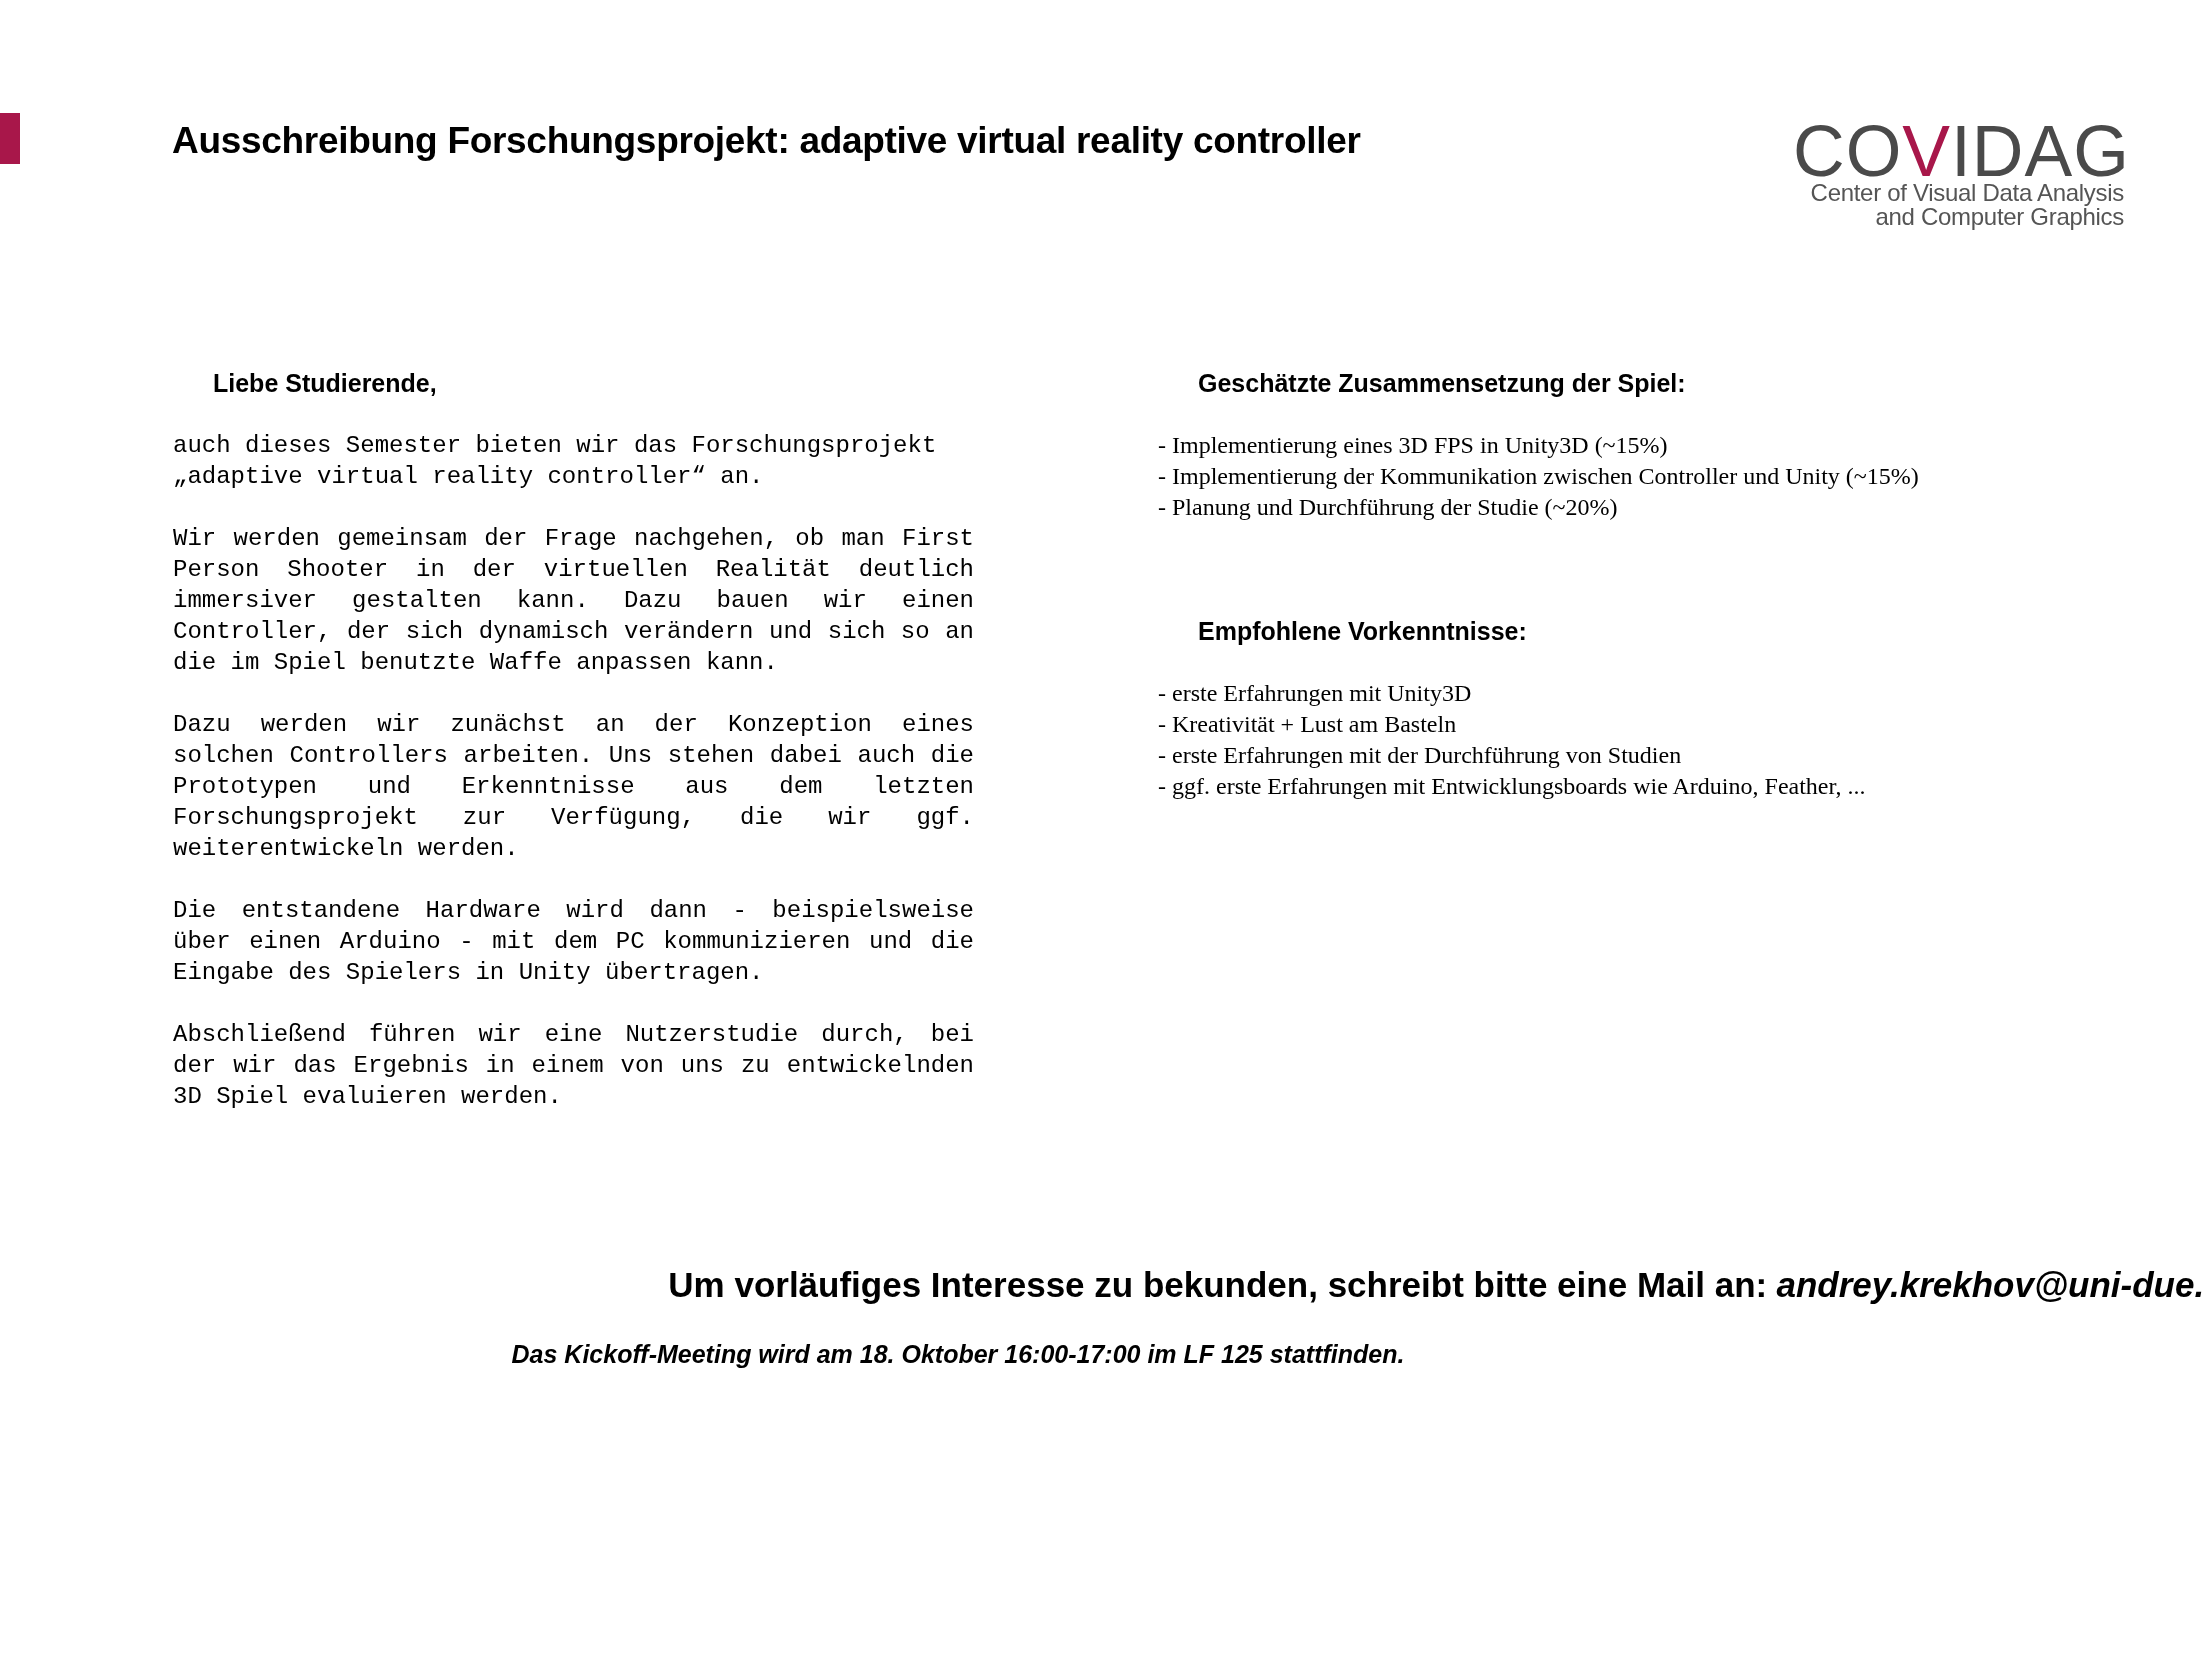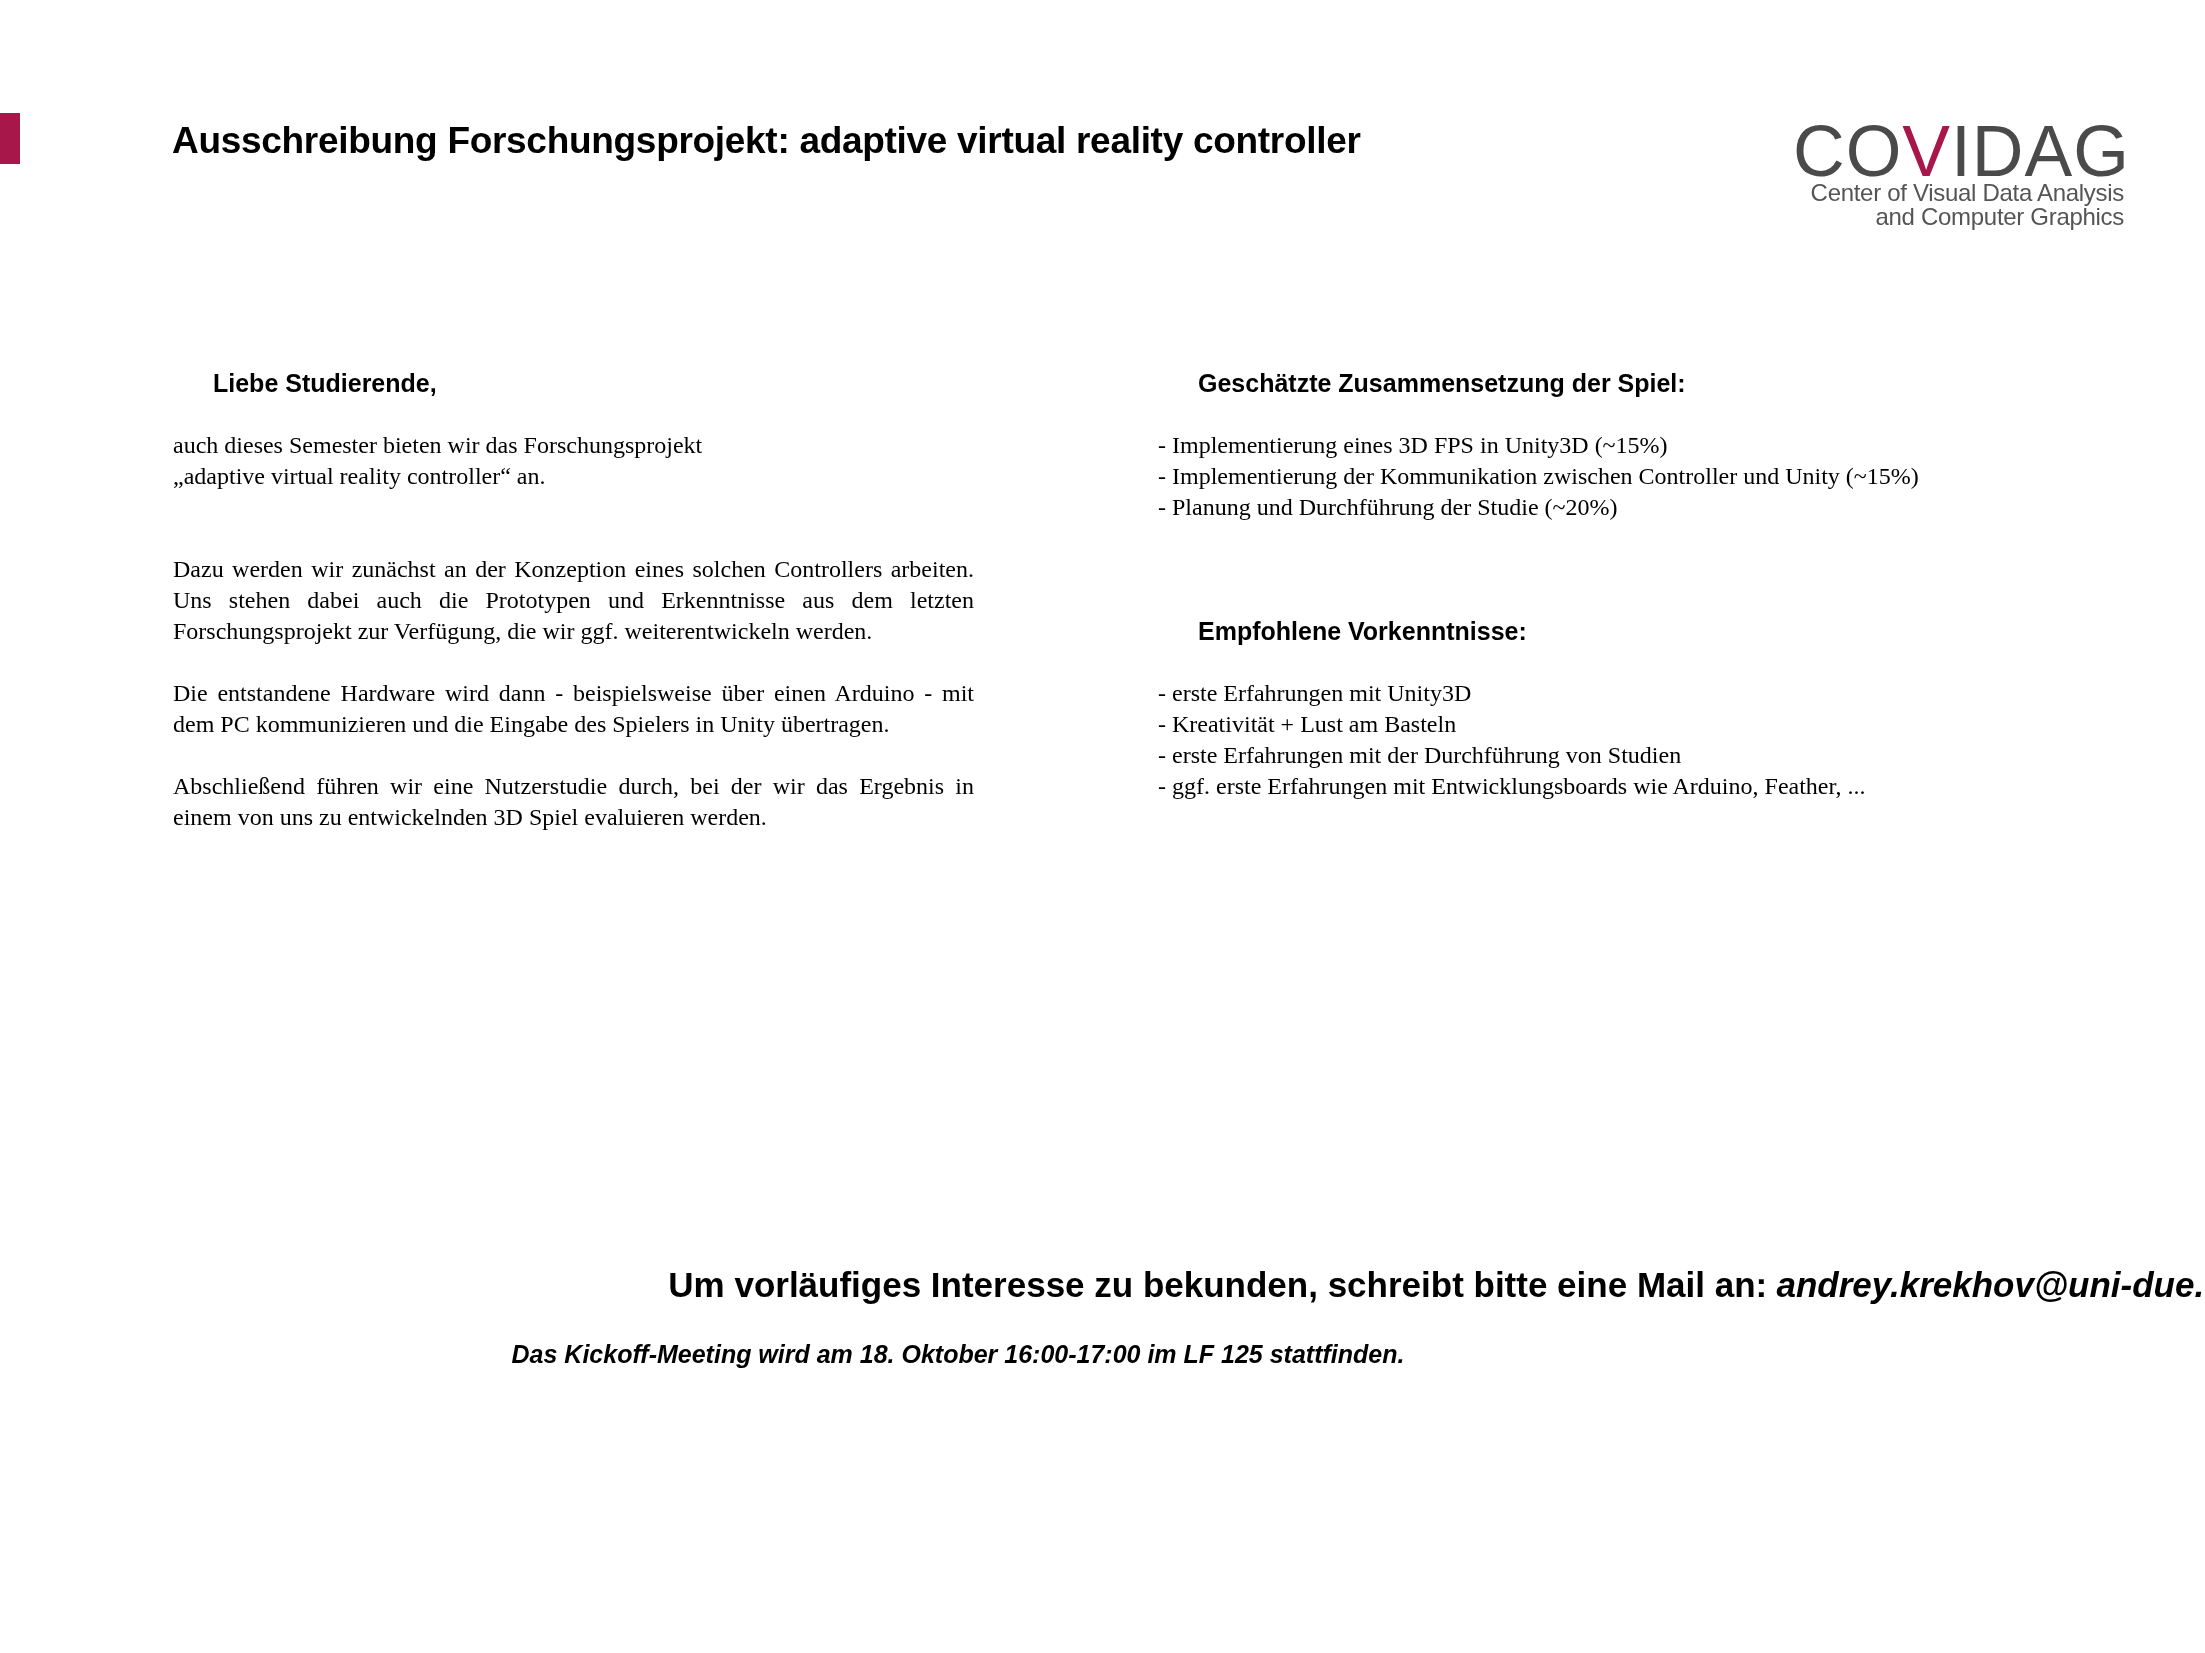--- a/index.html
+++ b/index.html
@@ -9,21 +9,21 @@
     .serif { font-family: "Liberation Serif", "DejaVu Serif", serif; }
     .title { position: absolute; left: 172px; top: 117px; font-size: 37px; font-weight: 700; line-height: 47px; white-space: nowrap; letter-spacing: -0.3px; }
     .logo { position: absolute; left: 1793px; top: 120px; width: 351px; }
     .logo-word { font-family: "Liberation Sans", "DejaVu Sans", sans-serif; font-size: 73px; line-height: 61px; color: #4a4a4a; letter-spacing: 1px; white-space: nowrap; font-weight: 400; transform: scaleX(0.98); transform-origin: left; }
     .logo-word .v { color: #A8174A; }
     .logo-sub { font-family: "Liberation Sans", "DejaVu Sans", sans-serif; font-size: 24px; line-height: 24px; color: #555; text-align: right; width: 331px; font-weight: 400; letter-spacing: -0.3px; }
     .col-left { position: absolute; left: 173px; top: 368px; width: 801px; }
     .col-right { position: absolute; left: 1158px; top: 368px; width: 982px; }
     .heading { font-size: 25px; font-weight: 700; line-height: 31px; height: 31px; white-space: nowrap; }
     .spacer { height: 31px; }
-    .body-p { font-size: 24px; line-height: 31px; text-align: justify; margin: 0; }
+    .body-p { font-size: 24px; line-height: 31px; text-align: justify; margin: 0; font-family: Liberation Mono, monospace; }
     .body-p.left { text-align: left; }
     .list { list-style: none; margin: 0; padding: 0; font-size: 24px; line-height: 31px; }
     .list li { white-space: nowrap; }
     .gap-big { height: 93px; }
     .cta { position: absolute; left: 0; width: 2205px; top: 1261px; text-align: right; font-size: 35px; font-weight: 700; line-height: 47px; white-space: nowrap; }
     .cta .email { font-style: italic; margin-left: 9.3px; }
     .kickoff { position: absolute; left: 0; width: 1836px; top: 1338px; text-align: center; font-size: 25px; font-weight: 700; font-style: italic; line-height: 33px; white-space: nowrap; }
   </style>
 </head>
 <body>
@@ -36,20 +36,21 @@
   <div class="logo-word"><span>CO</span><span class="v">V</span><span>IDAG</span></div>
   <div class="logo-sub">Center of Visual Data Analysis</div>
   <div class="logo-sub">and Computer Graphics</div>
 </div>
 
 <div class="col-left">
   <div class="heading sans">Liebe Studierende,</div>
   <div class="spacer"></div>
   <p class="body-p left serif"><span>auch dieses Semester bieten wir das Forschungsprojekt</span><br><span>„adaptive virtual reality controller“ an.</span></p>
   <div class="spacer"></div>
+  <p class="body-p serif">Wir werden gemeinsam der Frage nachgehen, ob man First Person Shooter in der virtuellen Realität deutlich immersiver gestalten kann. Dazu bauen wir einen Controller, der sich dynamisch verändern und sich so an die im Spiel benutzte Waffe anpassen kann.</p>
   <div class="spacer"></div>
   <p class="body-p serif">Dazu werden wir zunächst an der Konzeption eines solchen Controllers arbeiten. Uns stehen dabei auch die Prototypen und Erkenntnisse aus dem letzten Forschungsprojekt zur Verfügung, die wir ggf. weiterentwickeln werden.</p>
   <div class="spacer"></div>
   <p class="body-p serif">Die entstandene Hardware wird dann - beispielsweise über einen Arduino - mit dem PC kommunizieren und die Eingabe des Spielers in Unity übertragen.</p>
   <div class="spacer"></div>
   <p class="body-p serif">Abschließend führen wir eine Nutzerstudie durch, bei der wir das Ergebnis in einem  von uns zu entwickelnden 3D Spiel evaluieren werden.</p>
 </div>
 
 <div class="col-right">
   <div class="heading sans">Geschätzte Zusammensetzung der Spiel:</div>

